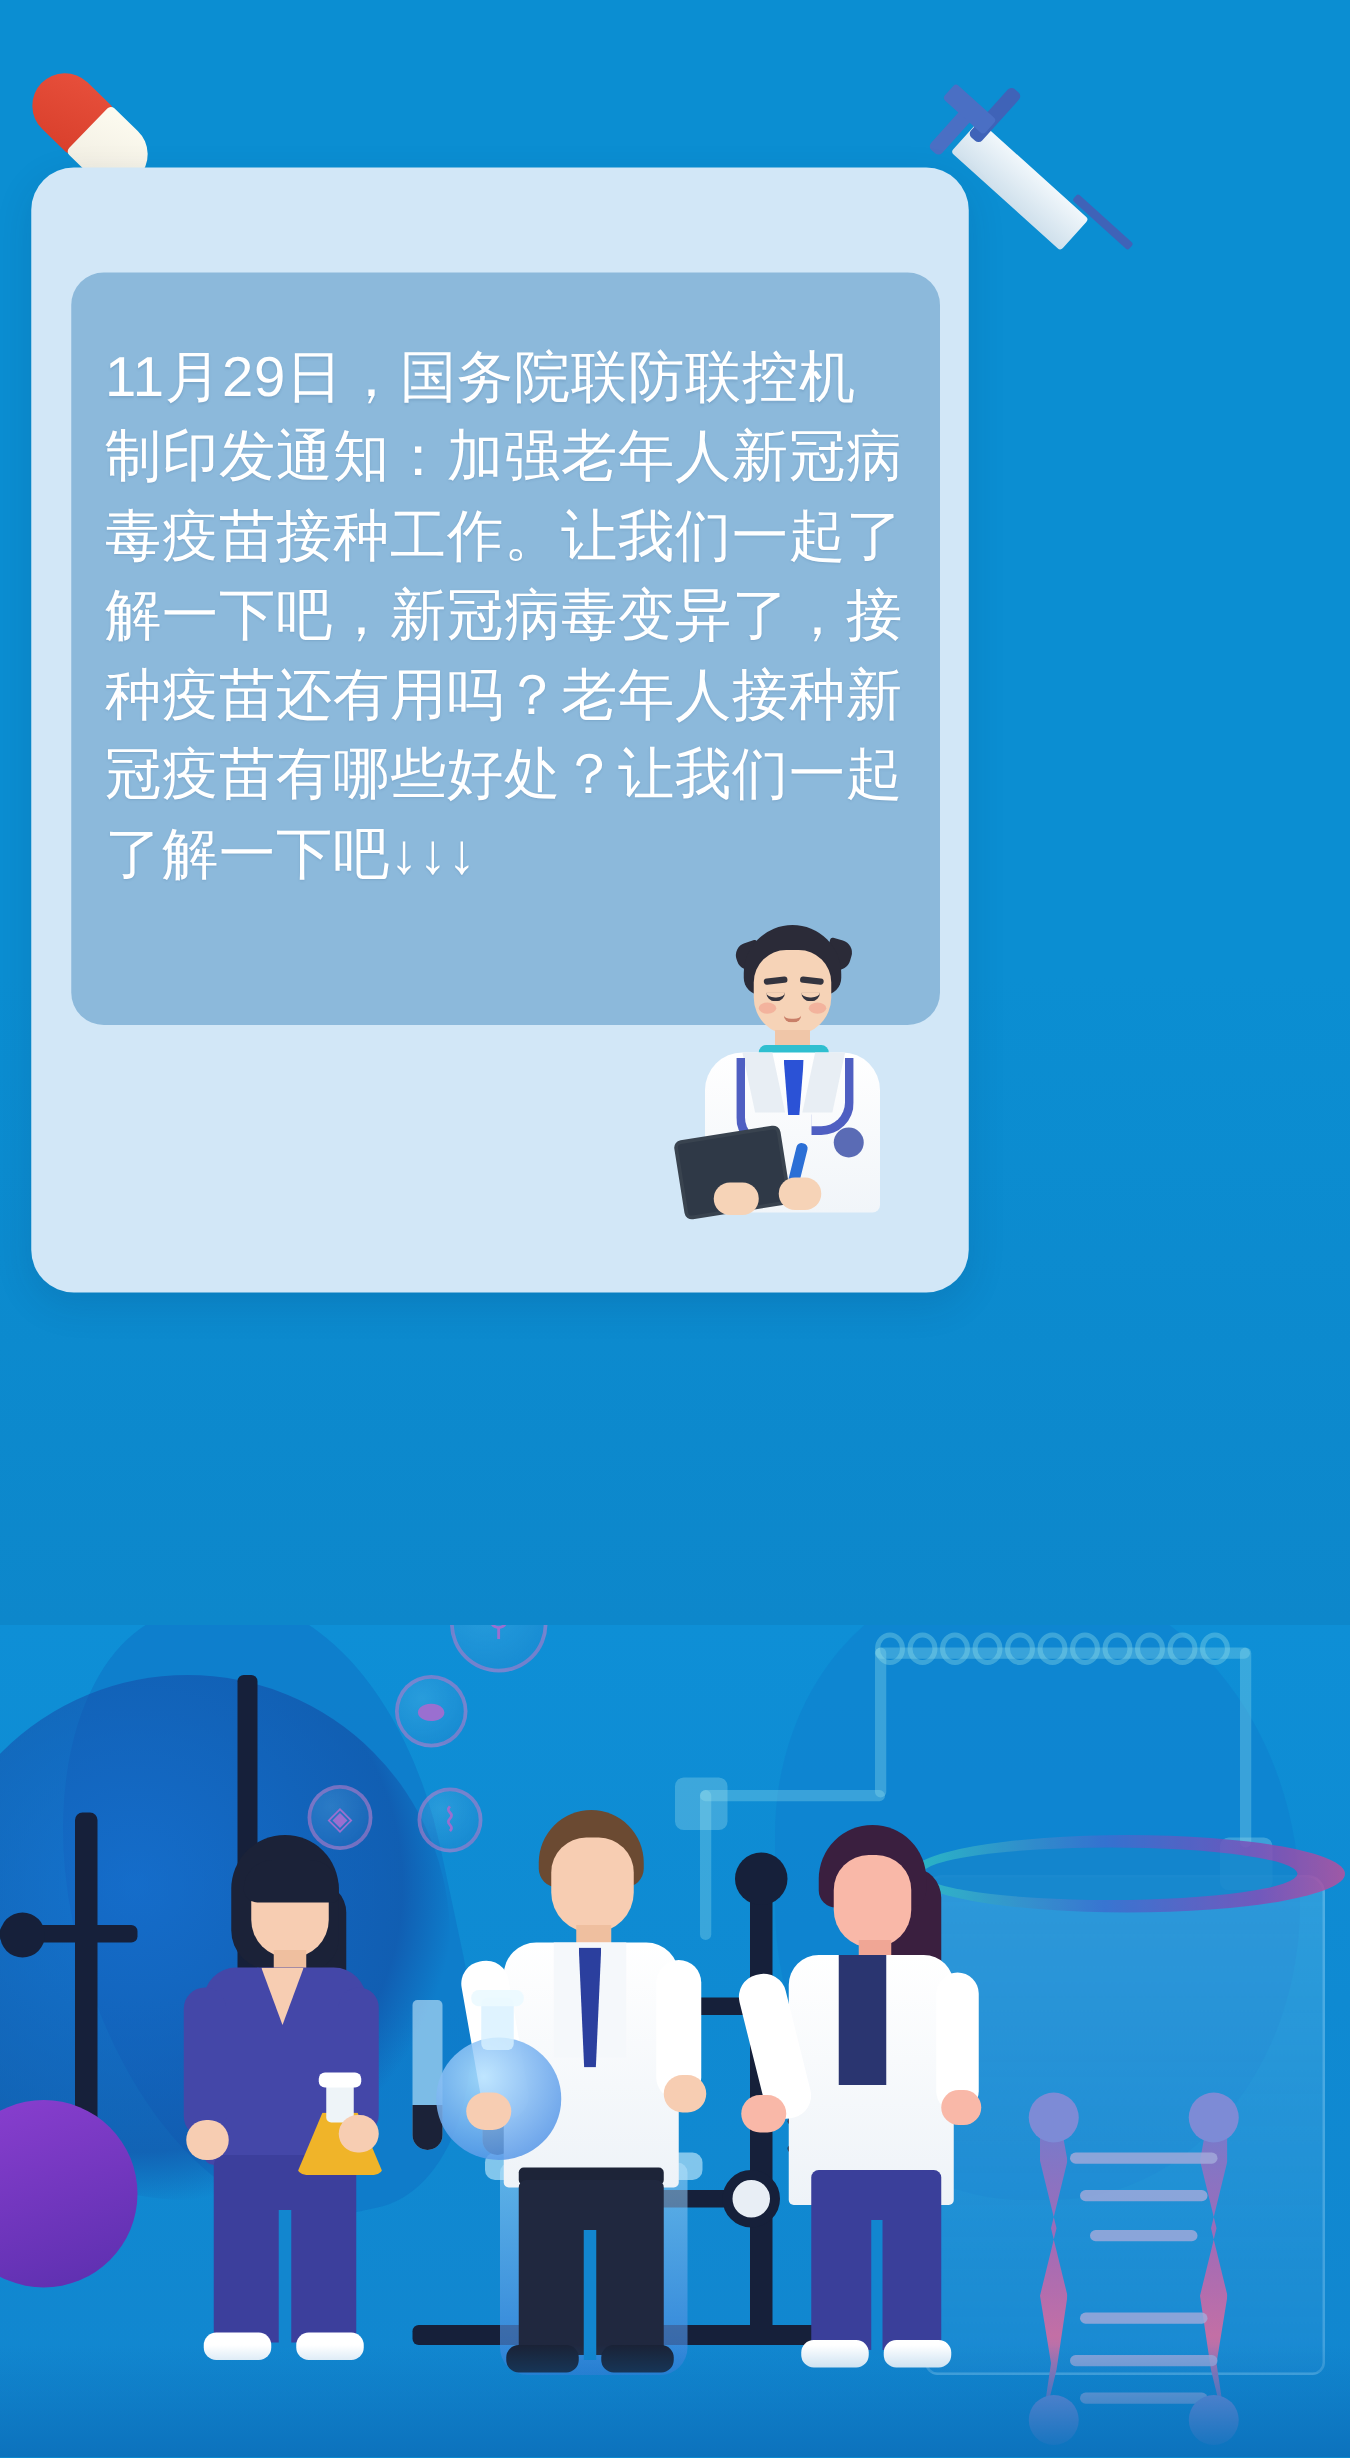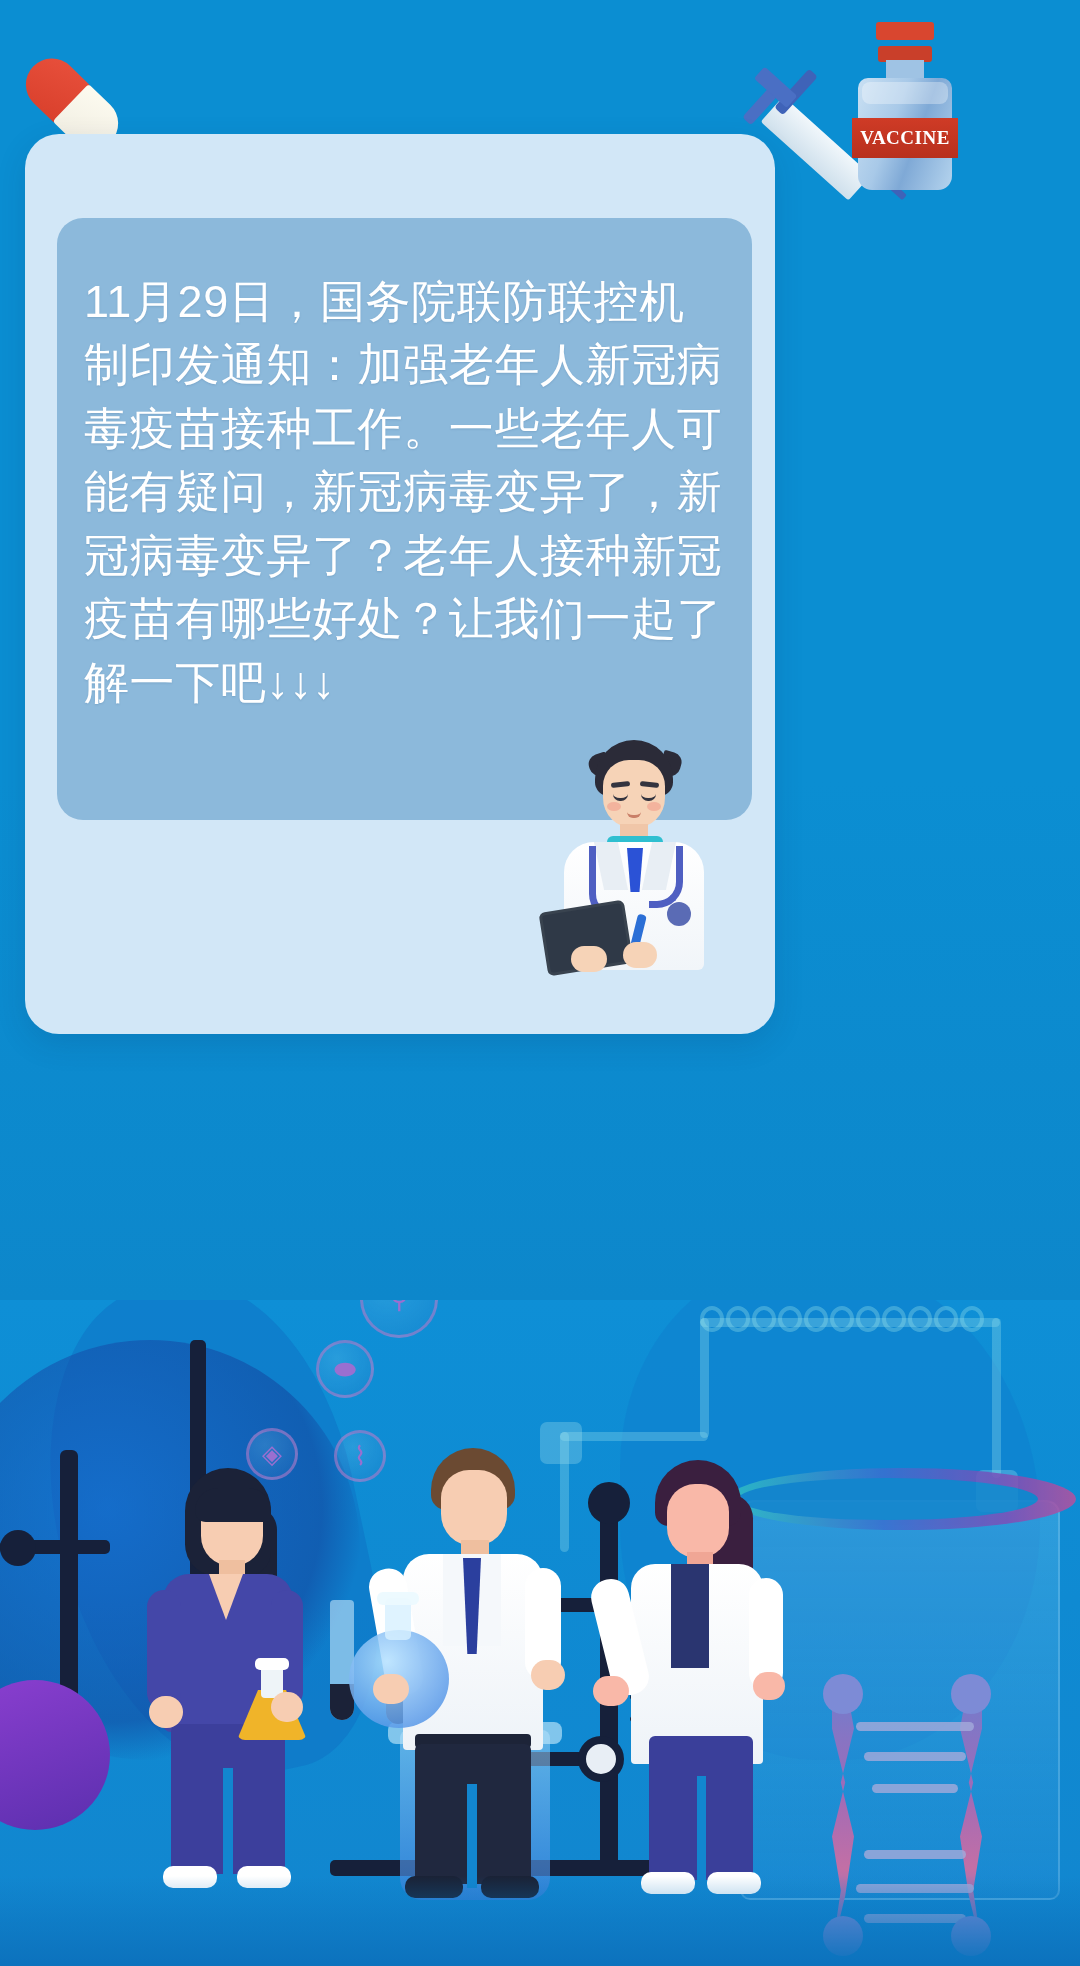--- a/index.html
+++ b/index.html
@@ -362,33 +362,23 @@
   </div>
 
   <div class="syringe">
     <div class="needle"></div>
     <div class="barrel"></div>
     <div class="flange"></div>
     <div class="flange2"></div>
     <div class="plunger"></div>
   </div>
 
-  <div class="vial">
-    <div class="cap-a"></div>
-    <div class="cap-b"></div>
-    <div class="neck"></div>
-    <div class="body"></div>
-    <div class="shine"></div>
-    <div class="label">
-      <span>VACCINE</span>
-    </div>
-  </div>
 
   <div class="text-panel">
-    <p>11月29日，国务院联防联控机制印发通知：加强老年人新冠病毒疫苗接种工作。一些老年人可能有疑问，新冠病毒变异了，新冠病毒变异了？老年人接种新冠疫苗有哪些好处？让我们一起了解一下吧↓↓↓</p>
+    <p>11月29日，国务院联防联控机制印发通知：加强老年人新冠病毒疫苗接种工作。让我们一起了解一下吧，新冠病毒变异了，接种疫苗还有用吗？老年人接种新冠疫苗有哪些好处？让我们一起了解一下吧↓↓↓</p>
   </div>
 
   <div class="doctor">
     <div class="hair-tuft-l"></div>
     <div class="hair-tuft-r"></div>
     <div class="hair"></div>
     <div class="face"></div>
     <div class="brow-l"></div>
     <div class="brow-r"></div>
     <div class="eye-l"></div>

